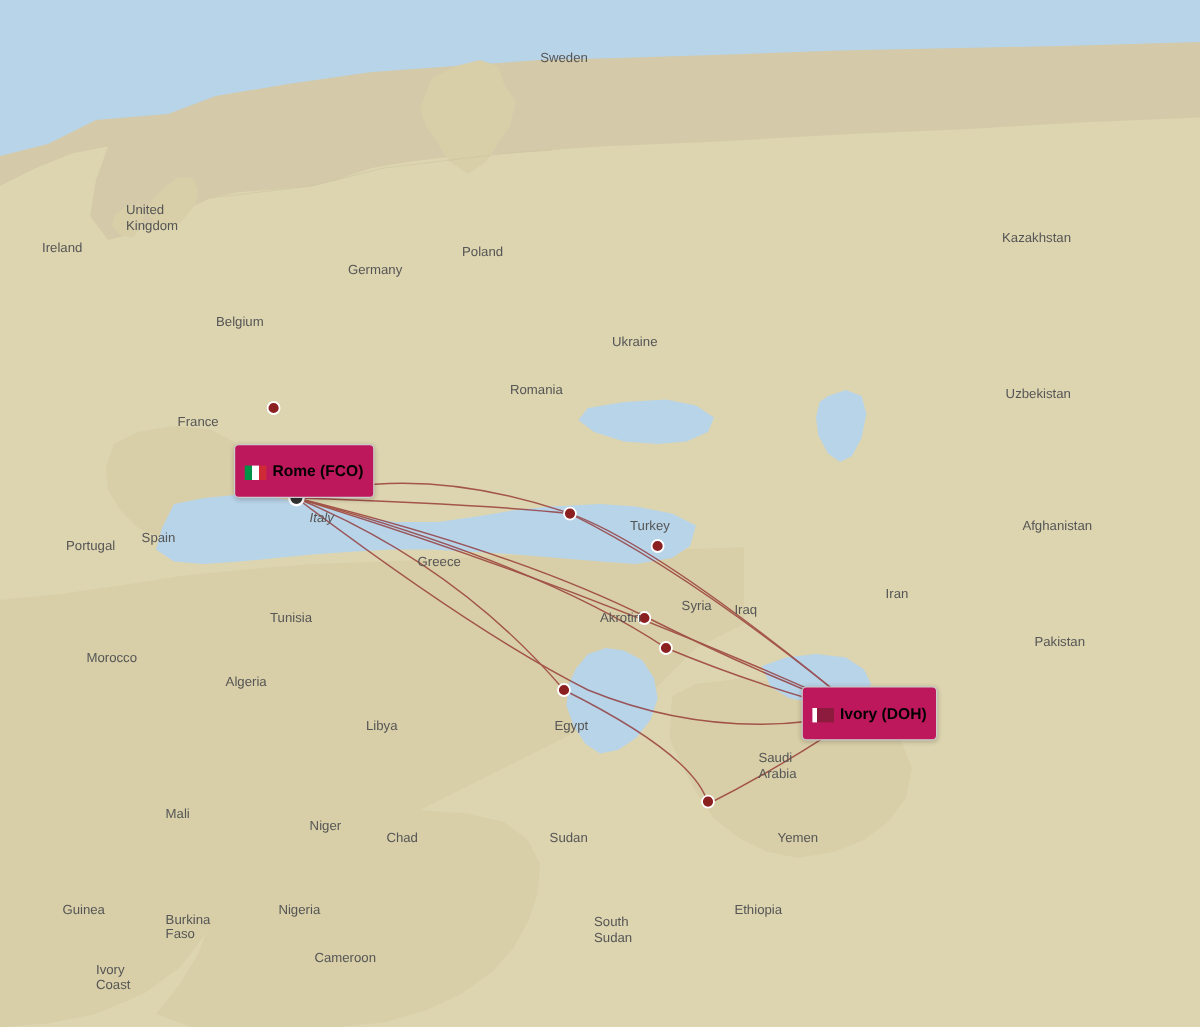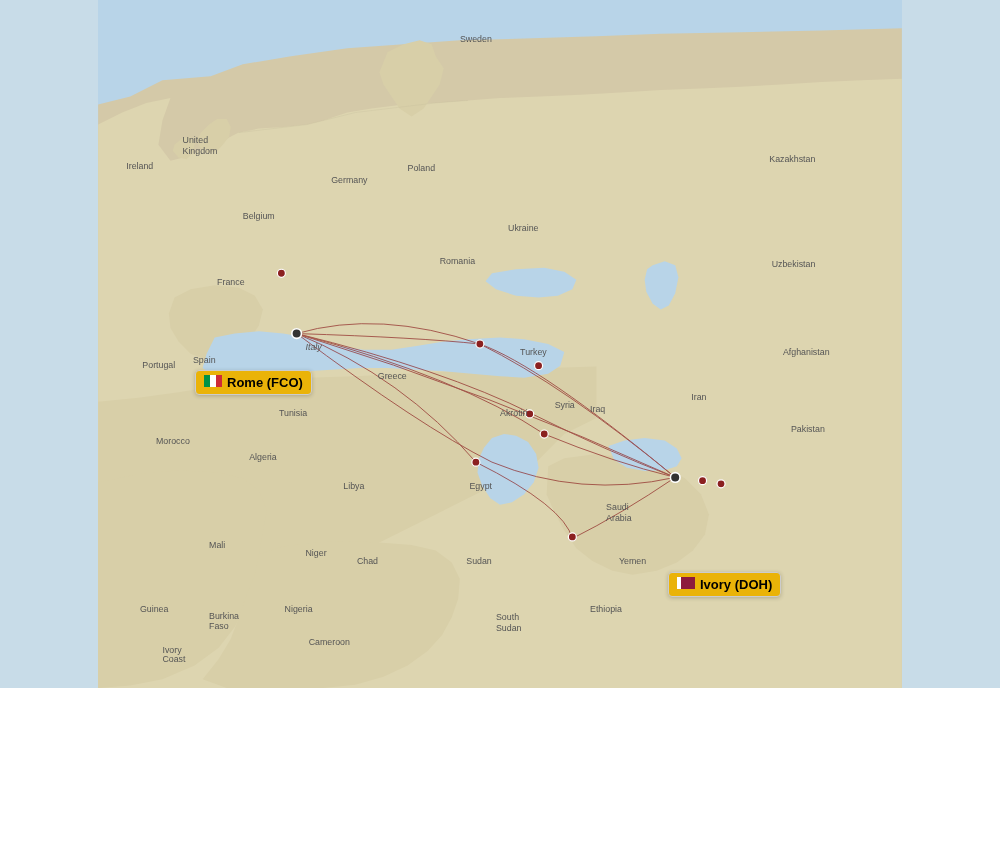--- a/index.html
+++ b/index.html
@@ -1,38 +1,38 @@
 <!DOCTYPE html>
 <html><head>
   <meta charset="utf-8">
   <style>
     * { margin: 0; padding: 0; box-sizing: border-box; }
     body { width: 1000px; height: 856px; overflow: hidden; font-family: Arial, sans-serif; }
     #map-container {
       width: 1000px;
-      height: 688px;
+      height: 856px;
       position: relative;
       background: #c8dce8;
     }
     #map-svg {
       position: absolute;
       top: 0; left: 0;
       width: 100%; height: 100%;
     }
     .label-box {
       position: absolute;
-      background: #eab308;
+      background: #be185d;
       border: 1px solid #ccc;
       border-radius: 4px;
-      padding: 4px 8px;
+      padding: 14px 8px;
       font-size: 13px;
       font-weight: bold;
       white-space: nowrap;
       display: flex;
-      align-items: flex-start;
+      align-items: flex-end;
       gap: 5px;
       box-shadow: 0 1px 4px rgba(0,0,0,0.2);
     }
     .flag {
       width: 18px; height: 12px;
       display: inline-block;
       flex-shrink: 0;
     }
     
     .flag-it {

